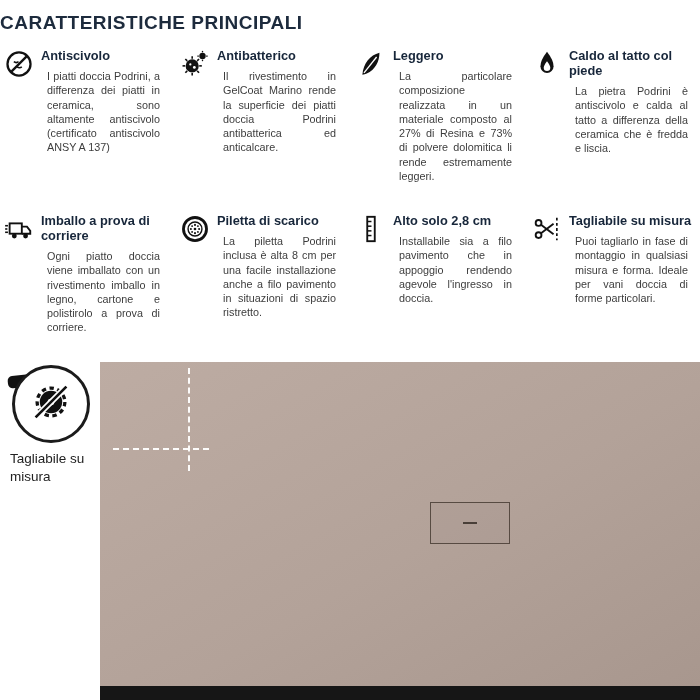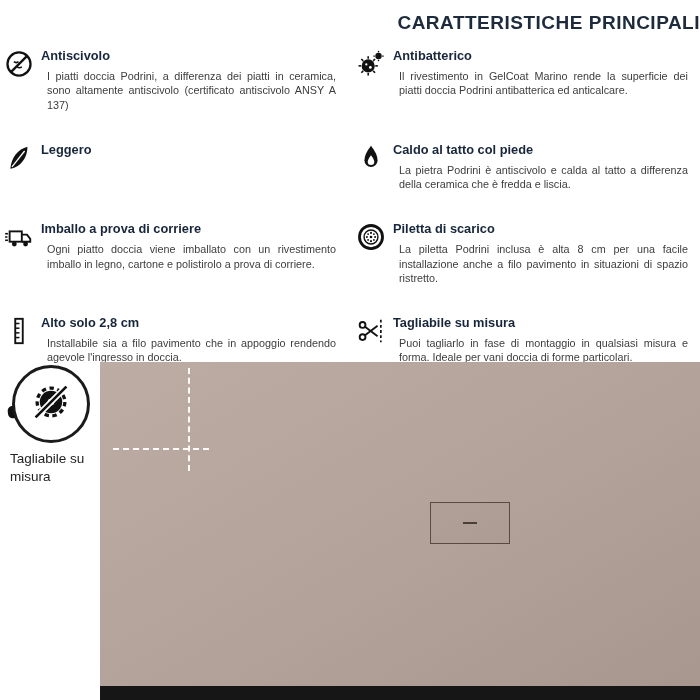--- a/index.html
+++ b/index.html
@@ -2,25 +2,25 @@
 <html><head>
 <meta charset="utf-8">
 <style>
   html,body{margin:0;padding:0;}
   body{
     width:700px;height:700px;position:relative;overflow:hidden;
     background:#ffffff;font-family:"Liberation Sans",sans-serif;
     -webkit-font-smoothing:antialiased;
   }
   .page-title{
-    margin:12px 0 10px;text-align:right;font-size:19px;font-weight:bold;
+    margin:12px 0 10px;text-align:left;font-size:19px;font-weight:bold;
     letter-spacing:.5px;color:#1d2b3d;
   }
   .features{
-    display:grid;grid-template-columns:repeat(2,1fr);
+    display:grid;grid-template-columns:repeat(4,1fr);
     column-gap:14px;row-gap:24px;padding:4px 6px 0 4px;
   }
   .feature{display:flex;gap:7px;align-items:flex-start;}
   .feature .icon{flex:0 0 30px;padding-top:1px;display:flex;justify-content:center;}
   .feature h3{margin:0 0 3px;font-size:12.8px;font-weight:bold;color:#17263a;}
   .feature p{margin:6px;font-size:10.8px;line-height:1.32;color:#3d3d3d;text-align:justify;}
   .bottom{position:absolute;left:0;right:0;bottom:0;height:338px;}
   .product{
     position:absolute;left:100px;right:0;top:0;bottom:14px;
     background:linear-gradient(150deg,#bdaca3 0%,#b3a299 55%,#a8978e 100%);
@@ -101,20 +101,21 @@
 
   <div class="feature">
     <span class="icon">
       <svg viewBox="0 0 32 32" width="30" height="30">
         <path d="M25 4 C15 6.5 8 15 6.8 27.5 C8.5 27.4 10 27 11.5 26.2 C20.5 22 25 13.5 25 4 Z" fill="#111"></path>
         <path d="M8.5 25.5 L22 8.5" stroke="#fff" stroke-width="1.4" fill="none"></path>
       </svg>
     </span>
     <div>
       <h3>Leggero</h3>
+      <p>La particolare composizione realizzata in un materiale composto al 27% di Resina e 73% di polvere dolomitica li rende estremamente leggeri.</p>
     </div>
   </div>
 
   <div class="feature">
     <span class="icon">
       <svg viewBox="0 0 32 32" width="30" height="30">
         <path d="M16 3 Q23 12 23 18.5 A7 7 0 0 1 9 18.5 Q9 12 16 3 Z" fill="#111"></path>
         <path d="M16 13 Q19.5 17.5 19.5 20 A3.5 3.5 0 0 1 12.5 20 Q12.5 17.5 16 13 Z" fill="#fff"></path>
       </svg>
     </span>

